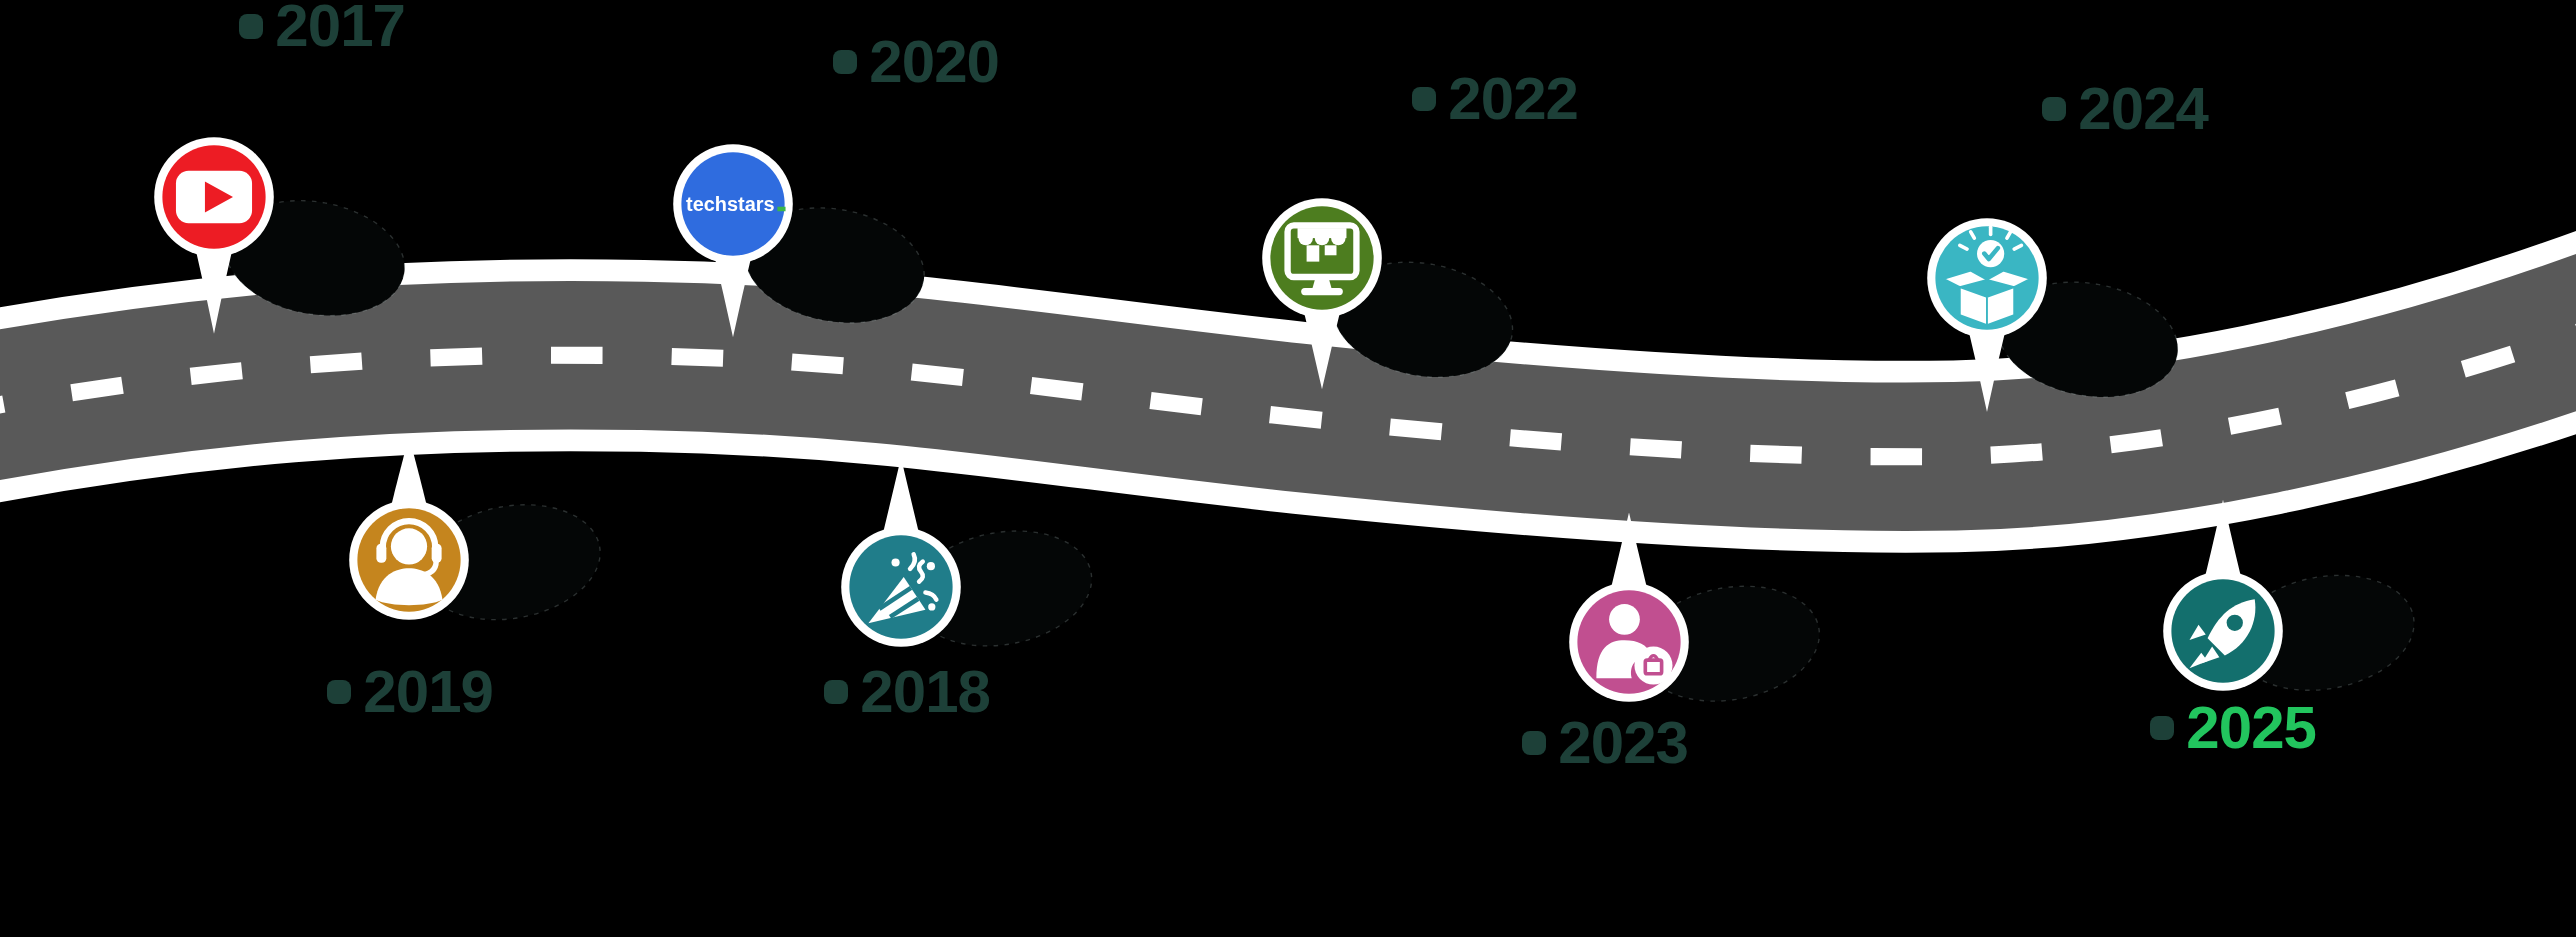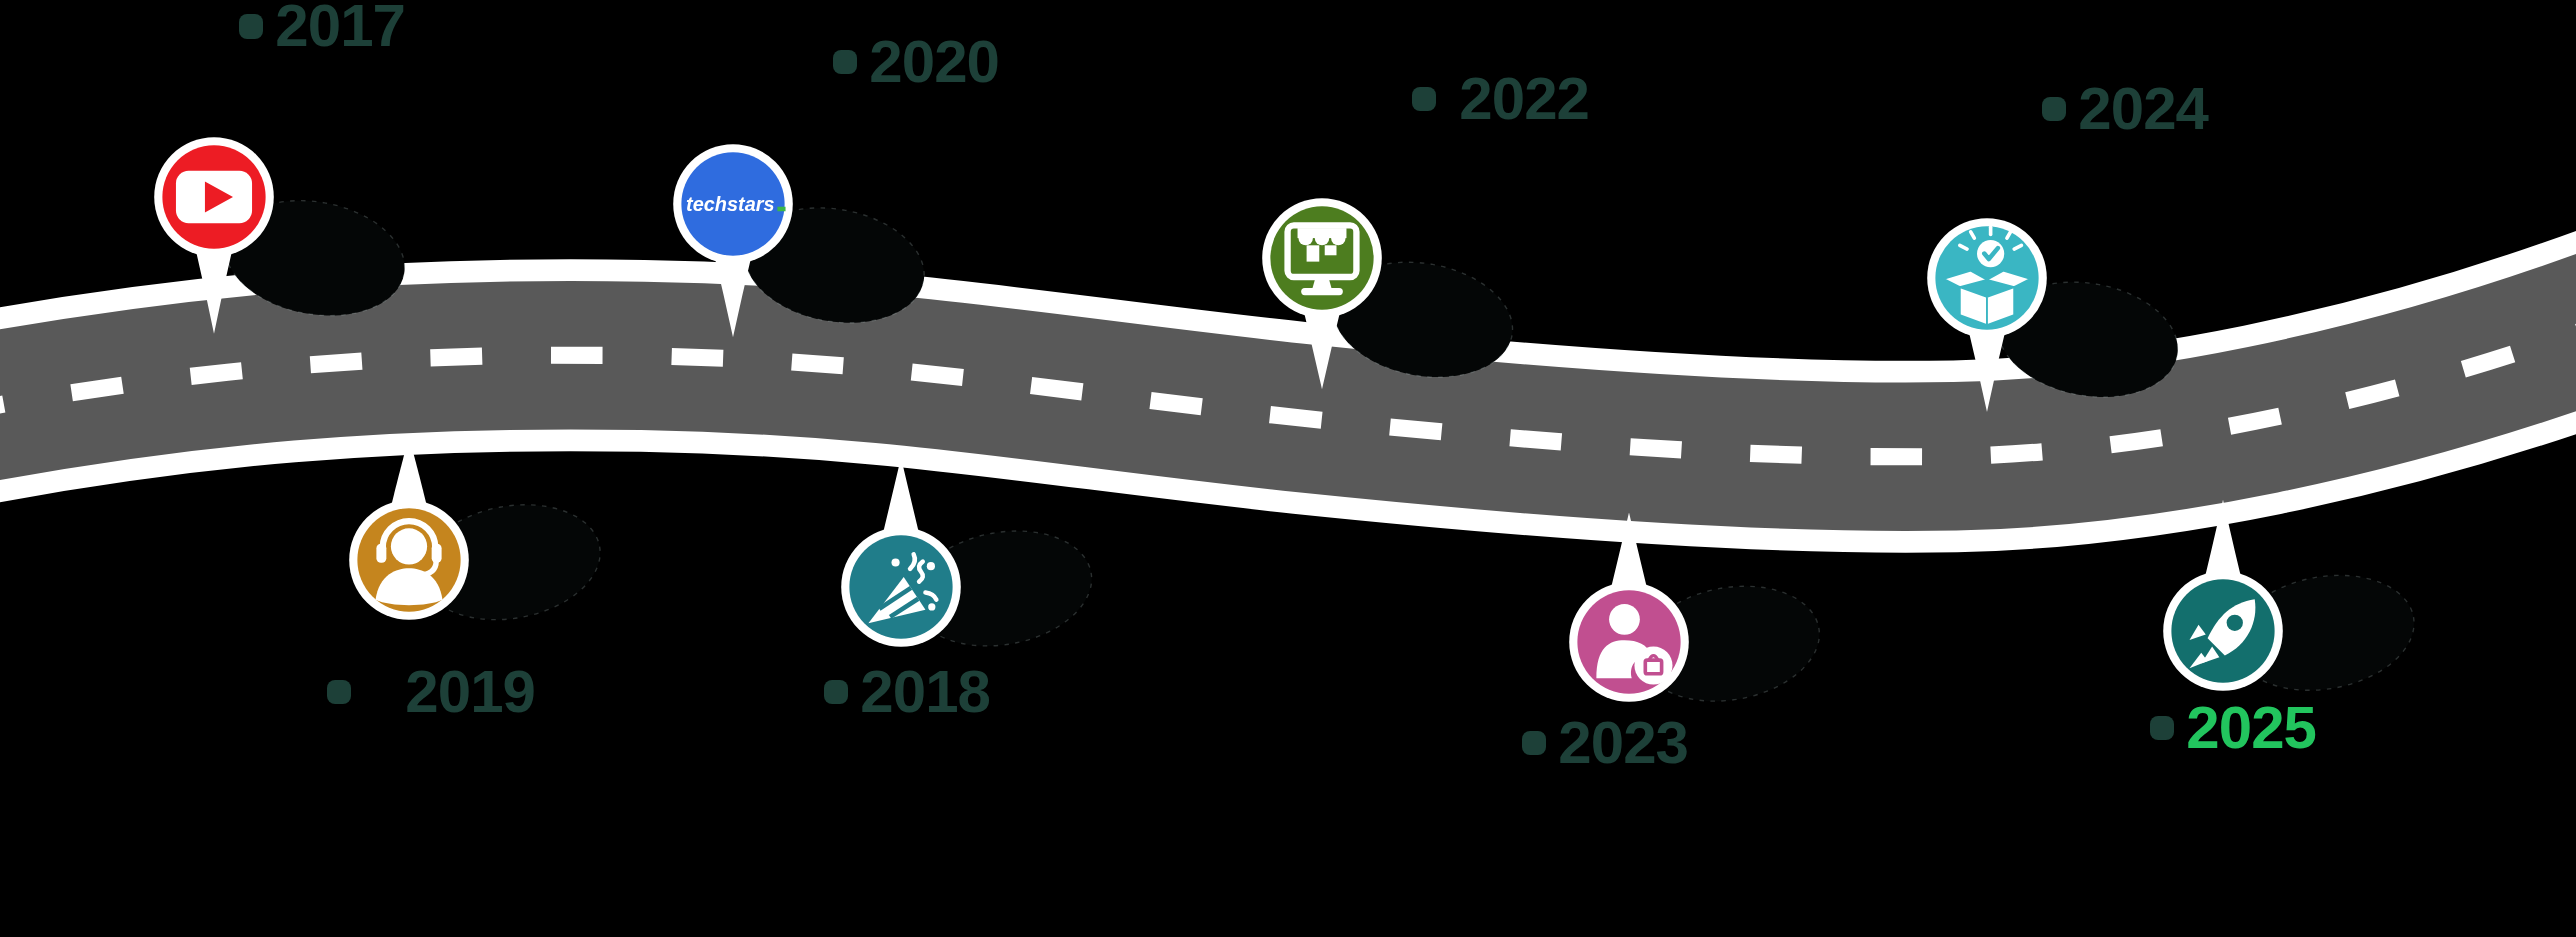--- a/index.html
+++ b/index.html
@@ -5,21 +5,21 @@
   html,body{margin:0;padding:0;background:#000;}
   #stage{
     position:relative;
     width:2576px;height:938px;
     overflow:hidden;
     background:#000;
     font-family:"Liberation Sans", sans-serif;
     padding-left:40px;
   }
   #road-svg,#deco-svg{position:absolute;left:0;top:0;}
-  .pin{position:absolute;width:272px;height:308px;font-style:italic;}
+  .pin{position:absolute;width:272px;height:308px;}
   .year-label{
     position:absolute;
     display:flex;align-items:center;
     height:60px;
     font-size:60px;font-weight:800;letter-spacing:-0.9px;
     line-height:1;
   }
   .year-label .bullet{
     width:24.4px;height:24.4px;border-radius:8.1px;
     margin-right:11.8px;flex:0 0 auto;
@@ -68,21 +68,21 @@
        <g>
     <circle cx="0" cy="-15" r="20" fill="#fff"></circle>
     <path d="M -37 44 C -33 16 -14 9 0 9 C 14 9 33 16 37 44 C 20 52 -20 52 -37 44 Z" fill="#fff"></path>
     <path d="M -29 -14 A 29 29 0 0 1 29 -14" fill="none" stroke="#fff" stroke-width="7" stroke-linecap="round"></path>
     <rect x="-36" y="-18" width="11" height="21" rx="5" fill="#fff"></rect>
     <rect x="25" y="-18" width="11" height="21" rx="5" fill="#fff"></rect>
     <path d="M 30 1 Q 30 16 10 17" fill="none" stroke="#fff" stroke-width="6" stroke-linecap="round"></path>
     <circle cx="8" cy="17" r="6" fill="#fff"></circle>
         </g>
      </svg></div>
-    <div class="year-label" style="left: 327px; top: 662px; color: rgb(29, 64, 56); gap: 42px;">
+    <div class="year-label" style="left: 327px; top: 662px; color: rgb(29, 64, 56);">
       <span class="bullet" style="background:#1d4038"></span>
       <span class="year-text">2019</span>
     </div>
     <div class="pin" style="left: 597px; top: 50px;"><svg width="272" height="308" viewBox="-150 -170 300 340">
        <path d="M -25 38 Q -12 92 0 147 Q 12 92 25 38 Z" fill="#ffffff"></path>
        <circle cx="0" cy="0" r="66" fill="#ffffff"></circle>
        <circle cx="0" cy="0" r="57" fill="#2f6cdf"></circle>
        <g>
     <text x="-3" y="8" text-anchor="middle" font-family="Liberation Sans, sans-serif" font-size="22" font-weight="bold" fill="#ffffff">techstars</text>
     <rect x="49" y="3" width="9" height="5" fill="#3bb54a"></rect>
@@ -121,21 +121,21 @@
     <path d="M -7 21 L 7 21 L 11 35 L -11 35 Z" fill="#fff"></path>
     <rect x="-23" y="33" width="46" height="8" rx="4" fill="#fff"></rect>
     <rect x="-27" y="-33" width="54" height="11" fill="#fff"></rect>
     <circle cx="-18" cy="-22" r="8" fill="#fff"></circle>
     <circle cx="0" cy="-22" r="8" fill="#fff"></circle>
     <circle cx="18" cy="-22" r="8" fill="#fff"></circle>
     <rect x="-17" y="-14" width="14" height="18" fill="#fff"></rect>
     <rect x="3" y="-14" width="13" height="11" fill="#fff"></rect>
         </g>
      </svg></div>
-    <div class="year-label" style="left: 1412px; top: 69px; color: rgb(29, 64, 56); gap: 11px;">
+    <div class="year-label" style="left: 1412px; top: 69px; color: rgb(29, 64, 56);">
       <span class="bullet" style="background:#1d4038"></span>
       <span class="year-text">2022</span>
     </div>
     <div class="pin" style="left: 1493px; top: 488px;"><svg width="272" height="308" viewBox="-150 -170 300 340">
        <path d="M -25 -38 Q -12 -92 0 -143 Q 12 -92 25 -38 Z" fill="#ffffff"></path>
        <circle cx="0" cy="0" r="66" fill="#ffffff"></circle>
        <circle cx="0" cy="0" r="57" fill="#c14f90"></circle>
        <g>
     <circle cx="-5" cy="-25" r="17" fill="#fff"></circle>
     <path d="M -36 40 C -36 6 -22 -2 -5 -2 C 10 -2 20 3 24 13 C 6 17 0 27 3 40 Z" fill="#fff"></path>

